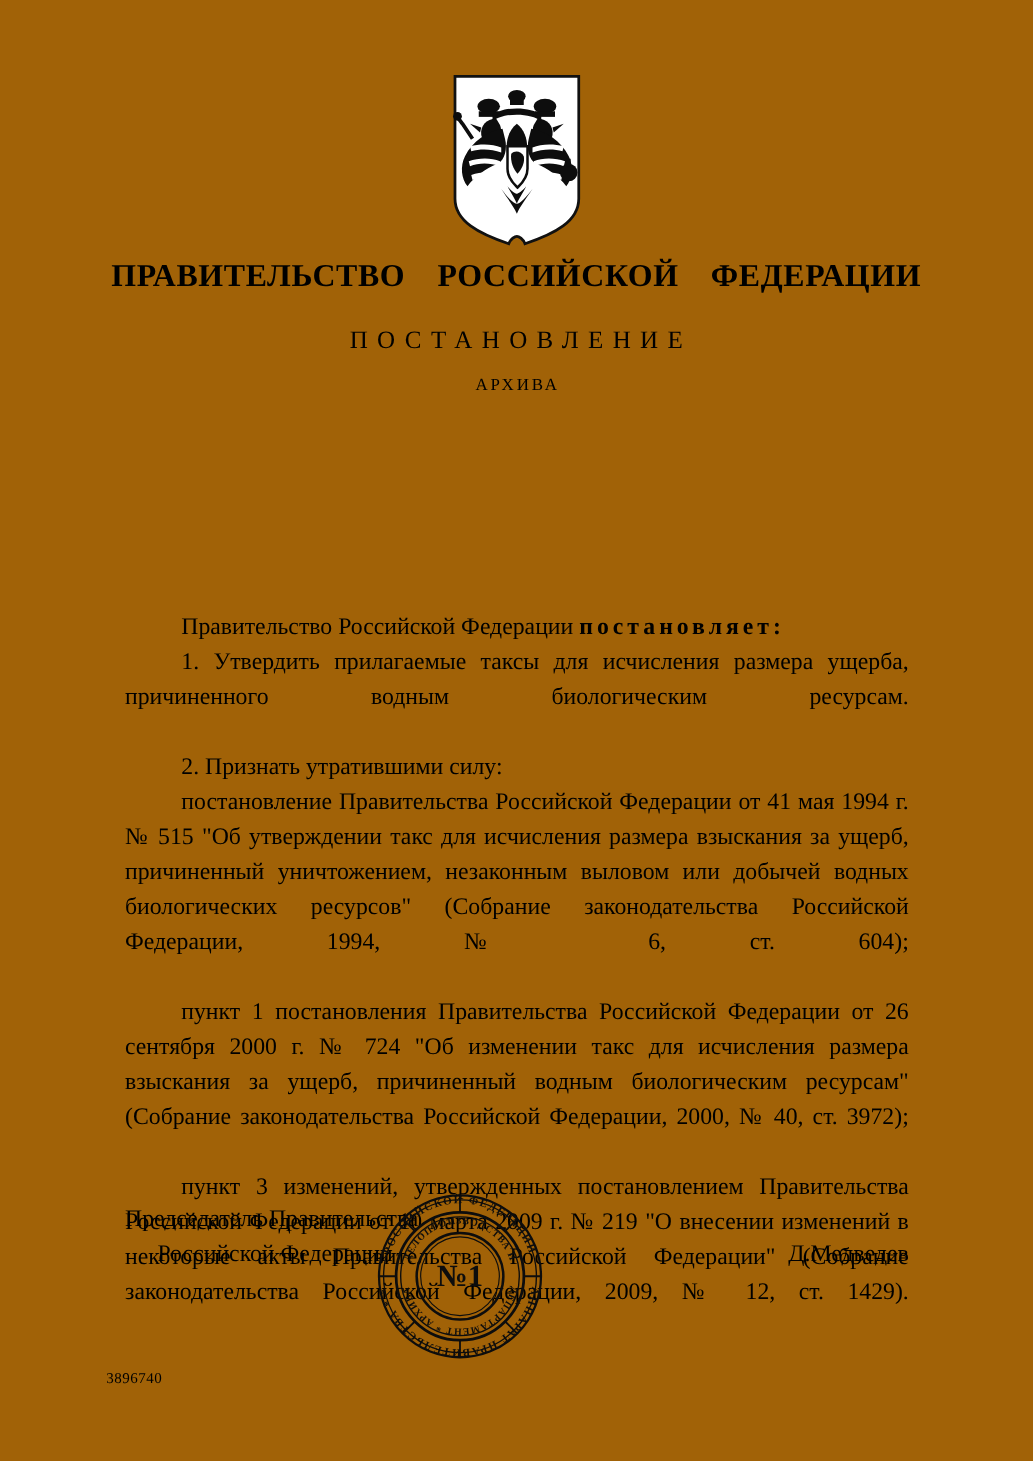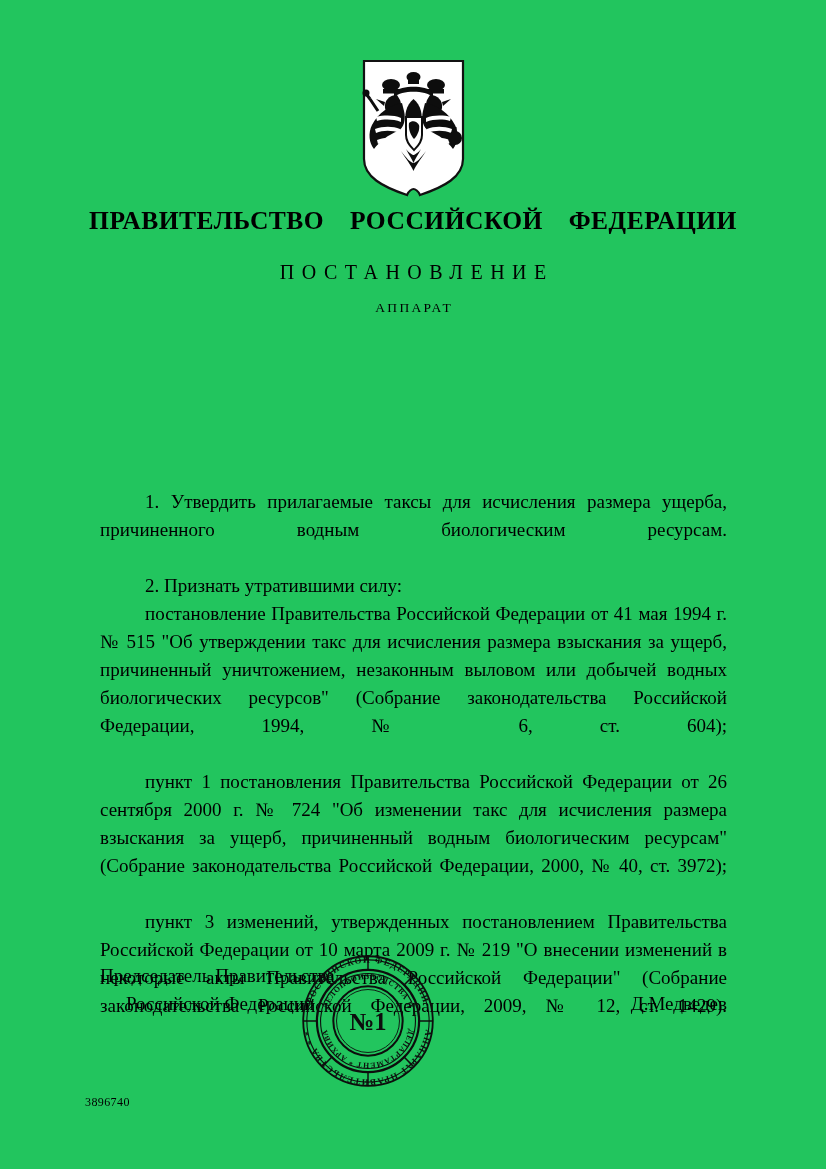--- a/index.html
+++ b/index.html
@@ -5,21 +5,21 @@
 <style>
   html, body {
     margin: 0;
     padding: 0;
     background: #ffffff;
   }
   .page {
     position: relative;
     width: 826px;
     height: 1169px;
-    background: #22c55e;
+    background: #a16207;
     overflow: hidden;
     font-family: "Liberation Serif", "DejaVu Serif", serif;
     color: #000000;
   }
 
   
   .emblem-wrap {
     position: absolute;
     top: 55px;
     left: 0;
@@ -209,27 +209,28 @@
                  C62 98 58 100 57.5 100 C57 100 53 98 50 94 Z"></path>
         <path d="M45 96 C50 104 55 110 57.5 116 C60 110 65 104 70 96
                  C65 103 60 108 57.5 108 C55 108 50 103 45 96 Z"></path>
       </g>
     </svg>
   </div>
 
   <header class="header">
     <div class="org-title">ПРАВИТЕЛЬСТВО  РОССИЙСКОЙ  ФЕДЕРАЦИИ</div>
     <div class="doc-type">ПОСТАНОВЛЕНИЕ</div>
-    <div class="doc-city">АППАРАТ</div>
+    <div class="doc-city">АРХИВА</div>
   </header>
 
   <h1 class="subject">
   </h1>
 
   <section class="body">
+    <p class="nostretch"><span>Правительство Российской Федерации </span><span class="emph">постановляет:</span></p>
 
     <p>1. Утвердить прилагаемые таксы для исчисления размера ущерба, причиненного водным биологическим ресурсам.</p>
 
     <p class="nostretch">2. Признать утратившими силу:</p>
 
     <p>постановление Правительства Российской Федерации от 41 мая 1994 г. № 515 "Об утверждении такс для исчисления размера взыскания за ущерб, причиненный уничтожением, незаконным выловом или добычей водных биологических ресурсов" (Собрание законодательства Российской Федерации, 1994, № 6, ст. 604);</p>
 
     <p>пункт 1 постановления Правительства Российской Федерации от 26 сентября 2000 г. № 724 "Об изменении такс для исчисления размера взыскания за ущерб, причиненный водным биологическим ресурсам" (Собрание законодательства Российской Федерации, 2000, № 40, ст. 3972);</p>
 
     <p>пункт 3 изменений, утвержденных постановлением Правительства Российской Федерации от 10 марта 2009 г. № 219 "О внесении изменений в некоторые акты Правительства Российской Федерации" (Собрание законодательства Российской Федерации, 2009, № 12, ст. 1429).</p>

